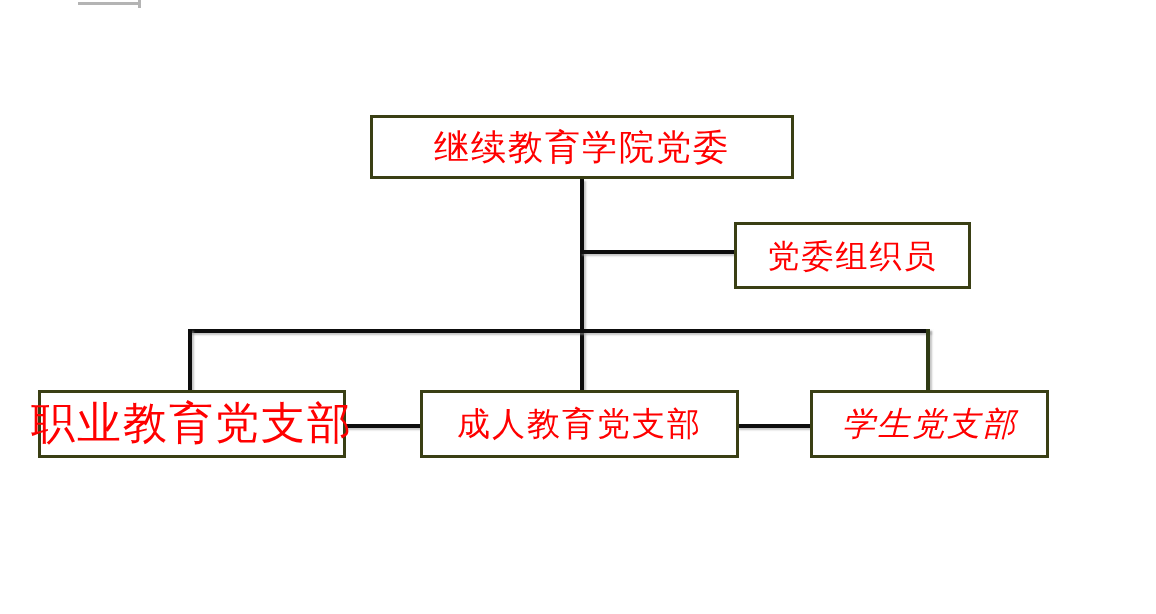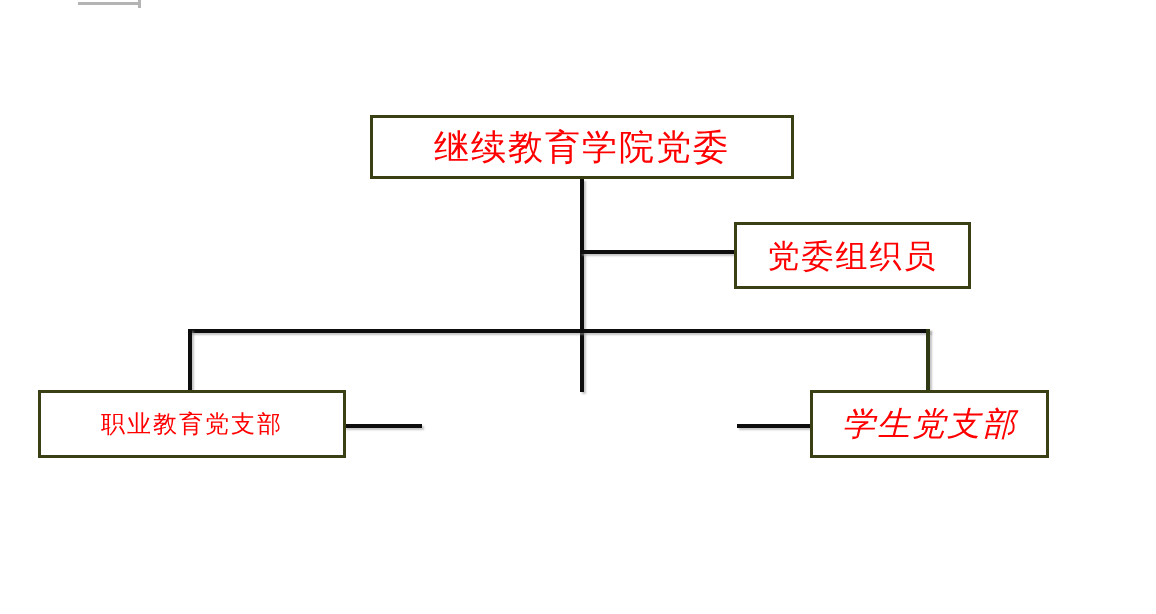--- a/index.html
+++ b/index.html
@@ -55,21 +55,21 @@
   }
   #node-organizer .node-label { font-size: 32px; }
 
   
   #node-voc {
     left: 38px;
     top: 390px;
     width: 308px;
     height: 68px;
   }
-  #node-voc .node-label { font-size: 24px; }
+  #node-voc .node-label { font-size: 44px; }
 
   #node-adult {
     left: 420px;
     top: 390px;
     width: 319px;
     height: 68px;
   }
   #node-adult .node-label { font-size: 33px; }
 
   #node-student {
@@ -191,18 +191,21 @@
   </div>
 
   <div class="node" id="node-organizer">
     <span class="node-label">党委组织员</span>
   </div>
 
   <div class="node" id="node-voc">
     <span class="node-label">职业教育党支部</span>
   </div>
 
+  <div class="node" id="node-adult">
+    <span class="node-label">成人教育党支部</span>
+  </div>
 
   <div class="node" id="node-student">
     <span class="node-label">学生党支部</span>
   </div>
 
 </div>
 
 </body></html>

